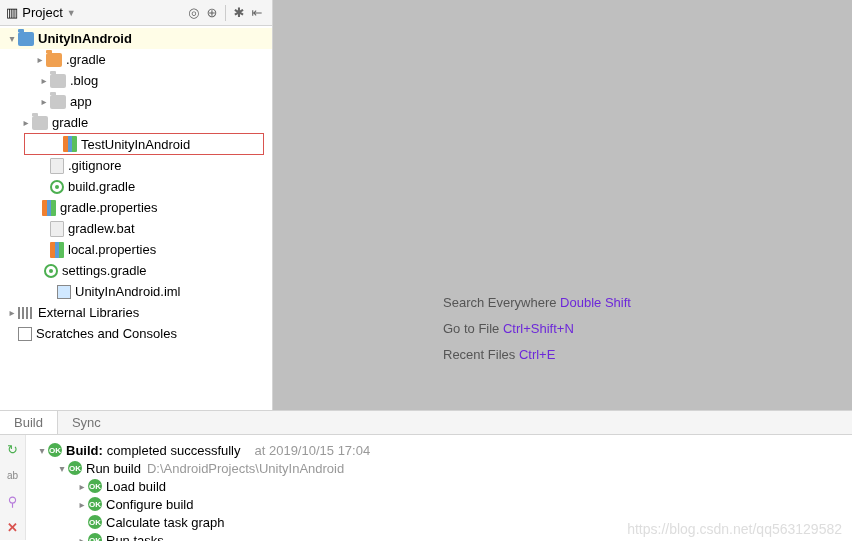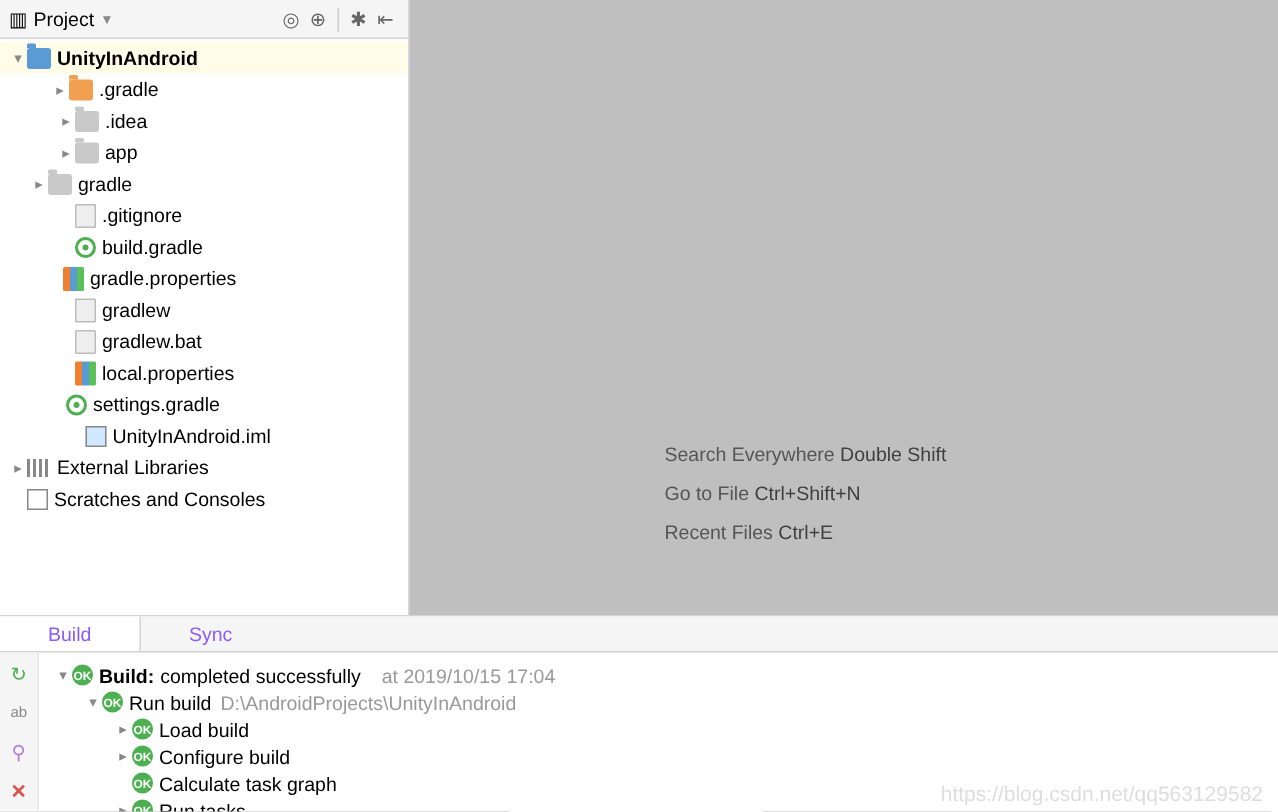--- a/index.html
+++ b/index.html
@@ -25,24 +25,24 @@
 .file-icon { width: 14px; height: 16px; background: #eee; border: 1px solid #bbb; margin-right: 4px; border-radius: 1px; }
 .gradle-icon { width: 14px; height: 14px; border: 2px solid #4caf50; border-radius: 50%; margin-right: 4px; position: relative; }
 .gradle-icon::after { content:""; position:absolute; width:4px; height:4px; background:#4caf50; border-radius:50%; top:3px; left:3px; }
 .prop-icon { width: 14px; height: 16px; background: linear-gradient(90deg,#f08030 33%,#5b9bd5 33% 66%,#5bbf5b 66%); margin-right:4px; border-radius:1px; }
 .mod-icon { width: 14px; height: 14px; background: #d0e8ff; border: 1px solid #888; margin-right: 4px; }
 .lib-icon { width: 16px; height: 12px; background: repeating-linear-gradient(90deg,#888 0 2px,transparent 2px 4px); margin-right:4px; }
 .scratch-icon { width: 14px; height: 14px; border:1px solid #888; margin-right:4px; }
 .dim { color: #999; }
 .main { flex: 1; background: #bfbfbf; position: relative; }
 .main-hints { position: absolute; left: 170px; top: 290px; line-height: 2; color: #555; font-size: 15px; }
-.main-hints .shortcut { color: #404040; }
+.main-hints .shortcut { color: #6d28d9; }
 .bottom { border-top: 1px solid #d4d4d4; }
 .tabs { height: 24px; display: flex; align-items: center; border-bottom: 1px solid #d4d4d4; background: #f5f5f5; }
-.tab { padding: 0 32px; height: 100%; display: flex; align-items: center; color: #8b5cf6; cursor: pointer; }
+.tab { padding: 0 14px; height: 100%; display: flex; align-items: center; color: #737373; cursor: pointer; }
 .tab.active { background: #fff; border-right: 1px solid #d4d4d4; }
 .build-body { display: flex; height: 105px; }
 .gutter { width: 26px; background: #f5f5f5; border-right: 1px solid #e5e5e5; display: flex; flex-direction: column; align-items: center; padding-top: 6px; gap: 10px; }
 .g-btn { width: 16px; height: 16px; cursor: pointer; display:flex; align-items:center; justify-content:center; }
 .build-tree { padding: 6px 0; }
 .brow { display: flex; align-items: center; height: 18px; }
 .ok-badge { width: 14px; height: 14px; background: #4caf50; border-radius: 50%; margin-right: 4px; display:flex; align-items:center; justify-content:center; color:#fff; font-size:8px; font-weight:bold; }
 .watermark { position: absolute; right: 10px; bottom: 4px; color: #ddd; font-size: 14px; }
 .sep { width:1px; height:16px; background:#ccc; margin:0 4px; }
 </style>
@@ -70,47 +70,48 @@
         <span style="font-weight:bold">UnityInAndroid</span>
       </div>
       <div class="tree-row" style="padding-left:34px">
           <span class="arrow closed"></span>
           <div class="folder-icon orange"></div>
           <span>.gradle</span>
         </div>
       <div class="tree-row" style="padding-left:38px">
           <span class="arrow closed"></span>
           <div class="folder-icon"></div>
-          <span>.idea</span>
+          <span>.blog</span>
         </div>
       <div class="tree-row" style="padding-left:38px">
           <span class="arrow closed"></span>
           <div class="folder-icon"></div>
           <span>app</span>
         </div>
       <div class="tree-row" style="padding-left:20px">
           <span class="arrow closed"></span>
           <div class="folder-icon"></div>
           <span>gradle</span>
+        </div>
+      <div class="tree-row hl" style="padding-left:38px;margin:0 8px 0 24px">
+          <span class="arrow closed" style="margin-left:-24px;padding-left:24px"></span>
+          <div class="prop-icon"></div>
+          <span>TestUnityInAndroid</span>
         </div>
       <div class="tree-row" style="padding-left:50px">
           <div class="file-icon"></div>
           <span>.gitignore</span>
         </div>
       <div class="tree-row" style="padding-left:50px">
           <div class="gradle-icon"></div>
           <span>build.gradle</span>
         </div>
       <div class="tree-row" style="padding-left:42px">
           <div class="prop-icon"></div>
           <span>gradle.properties</span>
-        </div>
-      <div class="tree-row" style="padding-left:50px">
-          <div class="file-icon"></div>
-          <span>gradlew</span>
         </div>
       <div class="tree-row" style="padding-left:50px">
           <div class="file-icon"></div>
           <span>gradlew.bat</span>
         </div>
       <div class="tree-row" style="padding-left:50px">
           <div class="prop-icon"></div>
           <span>local.properties</span>
         </div>
       <div class="tree-row" style="padding-left:44px">

